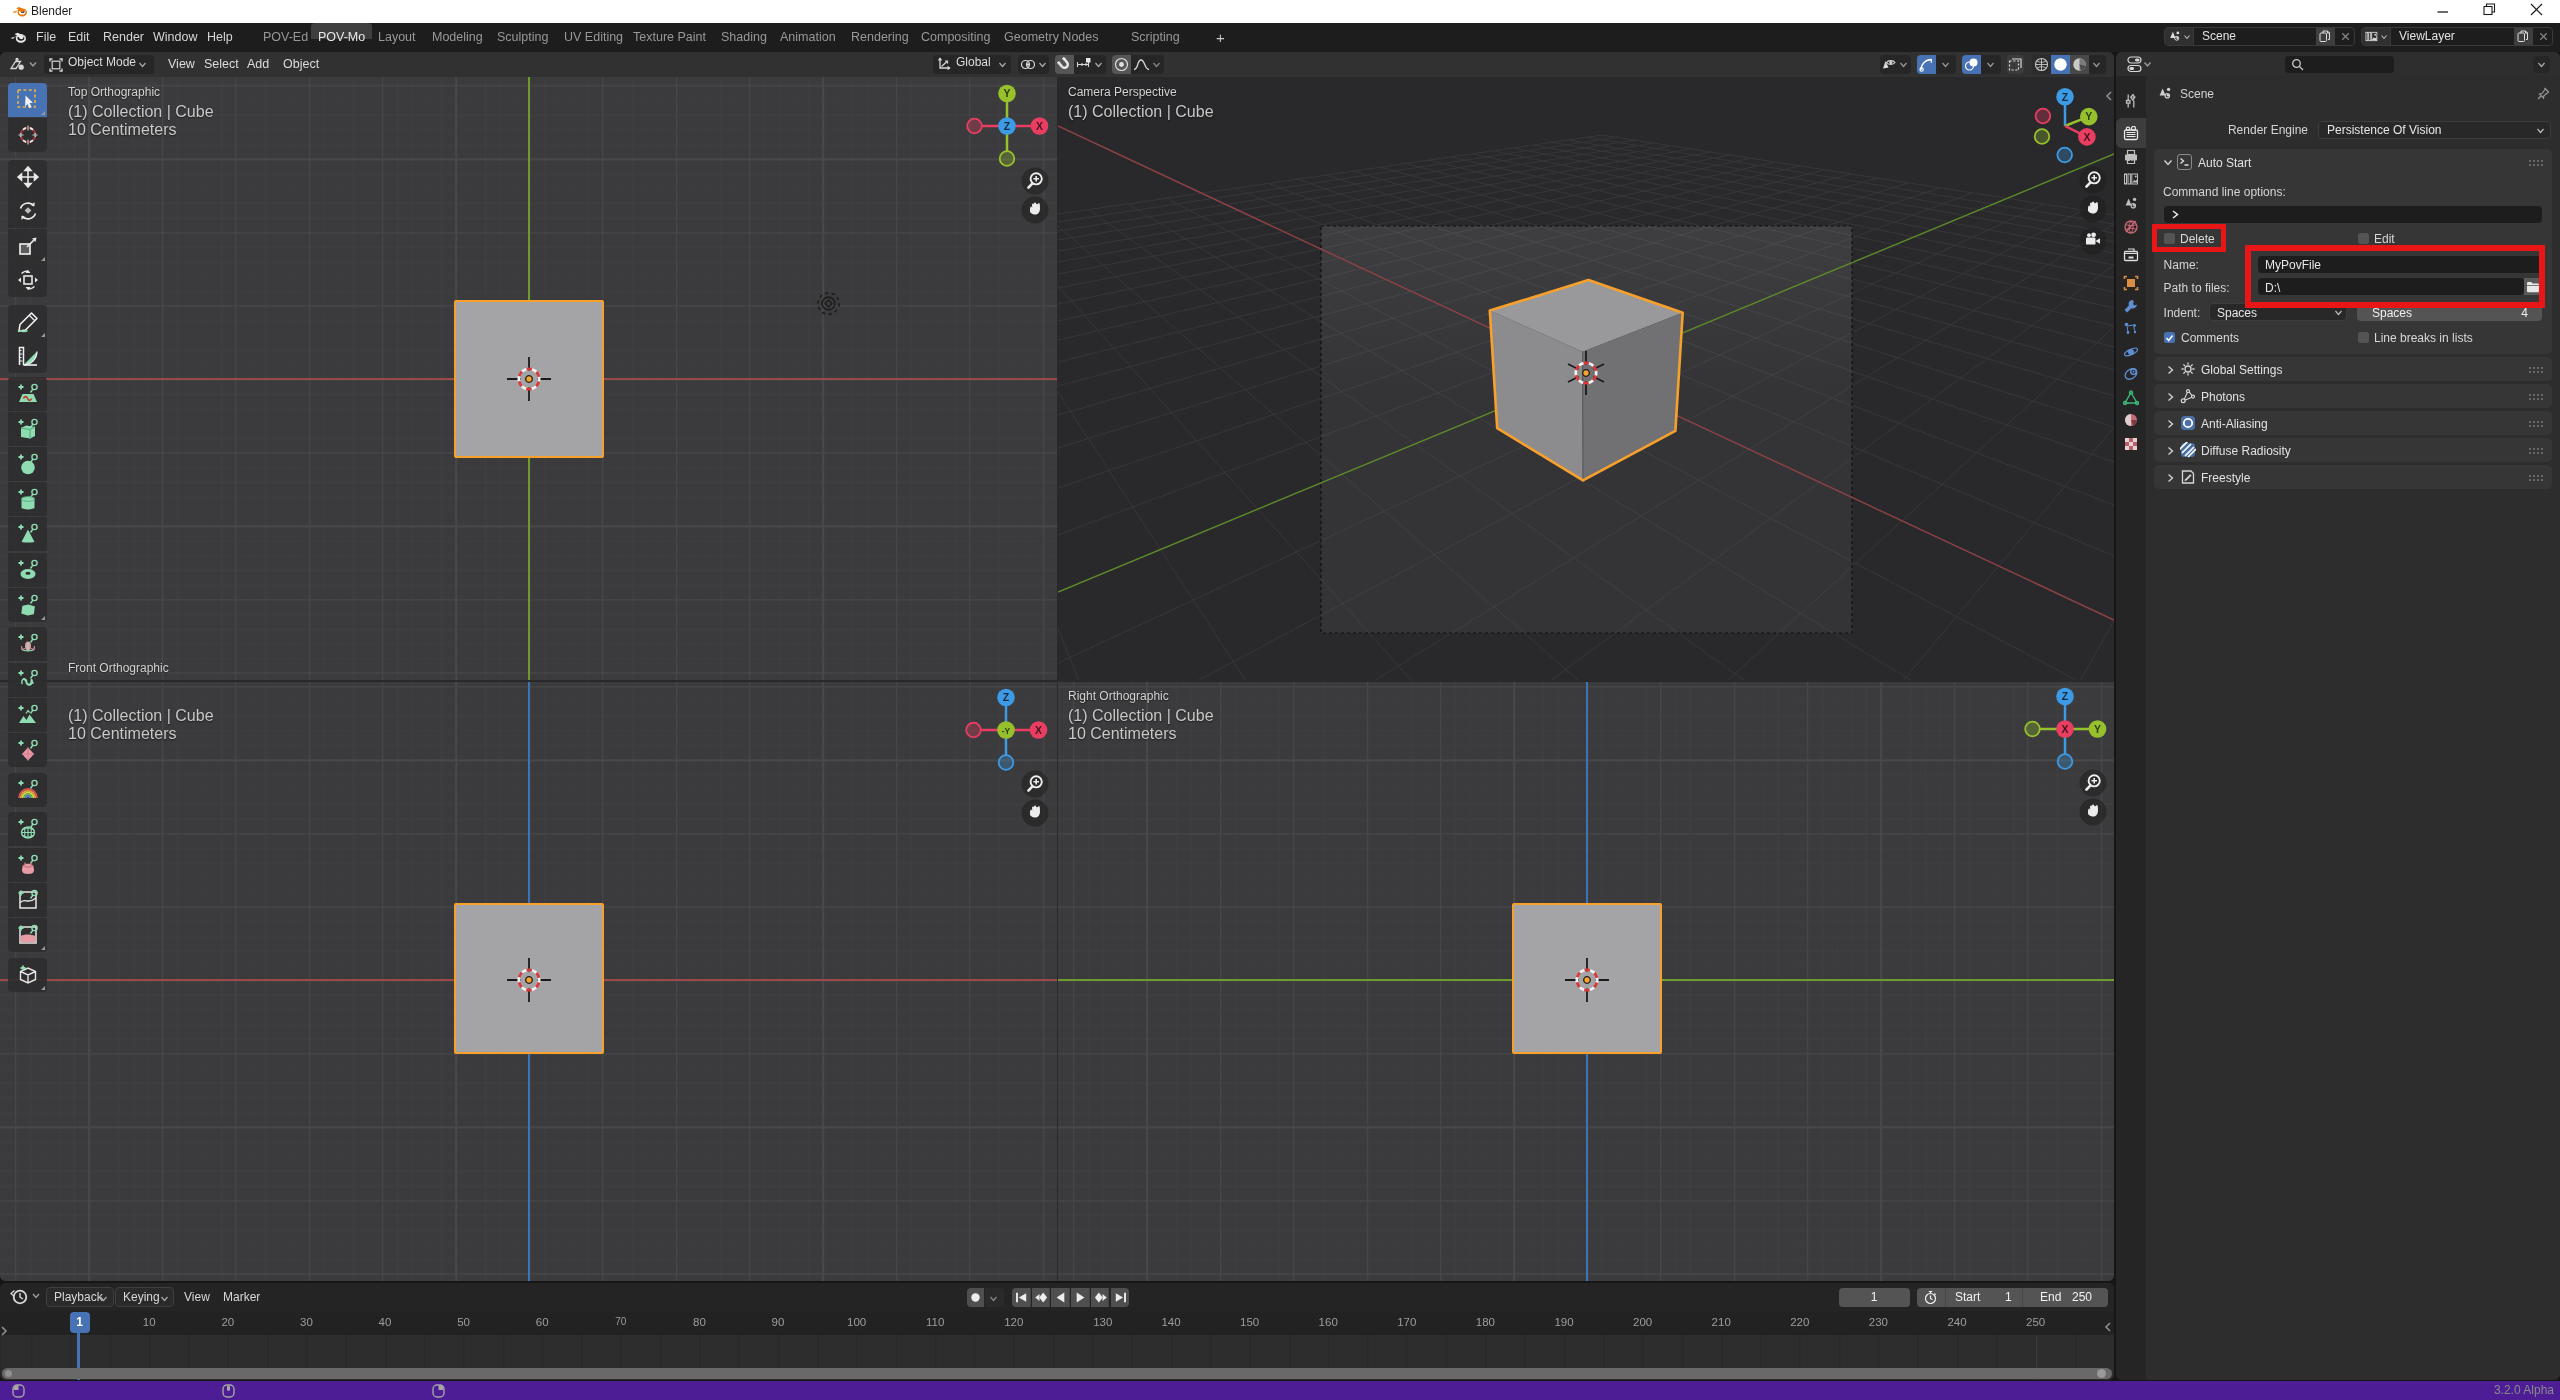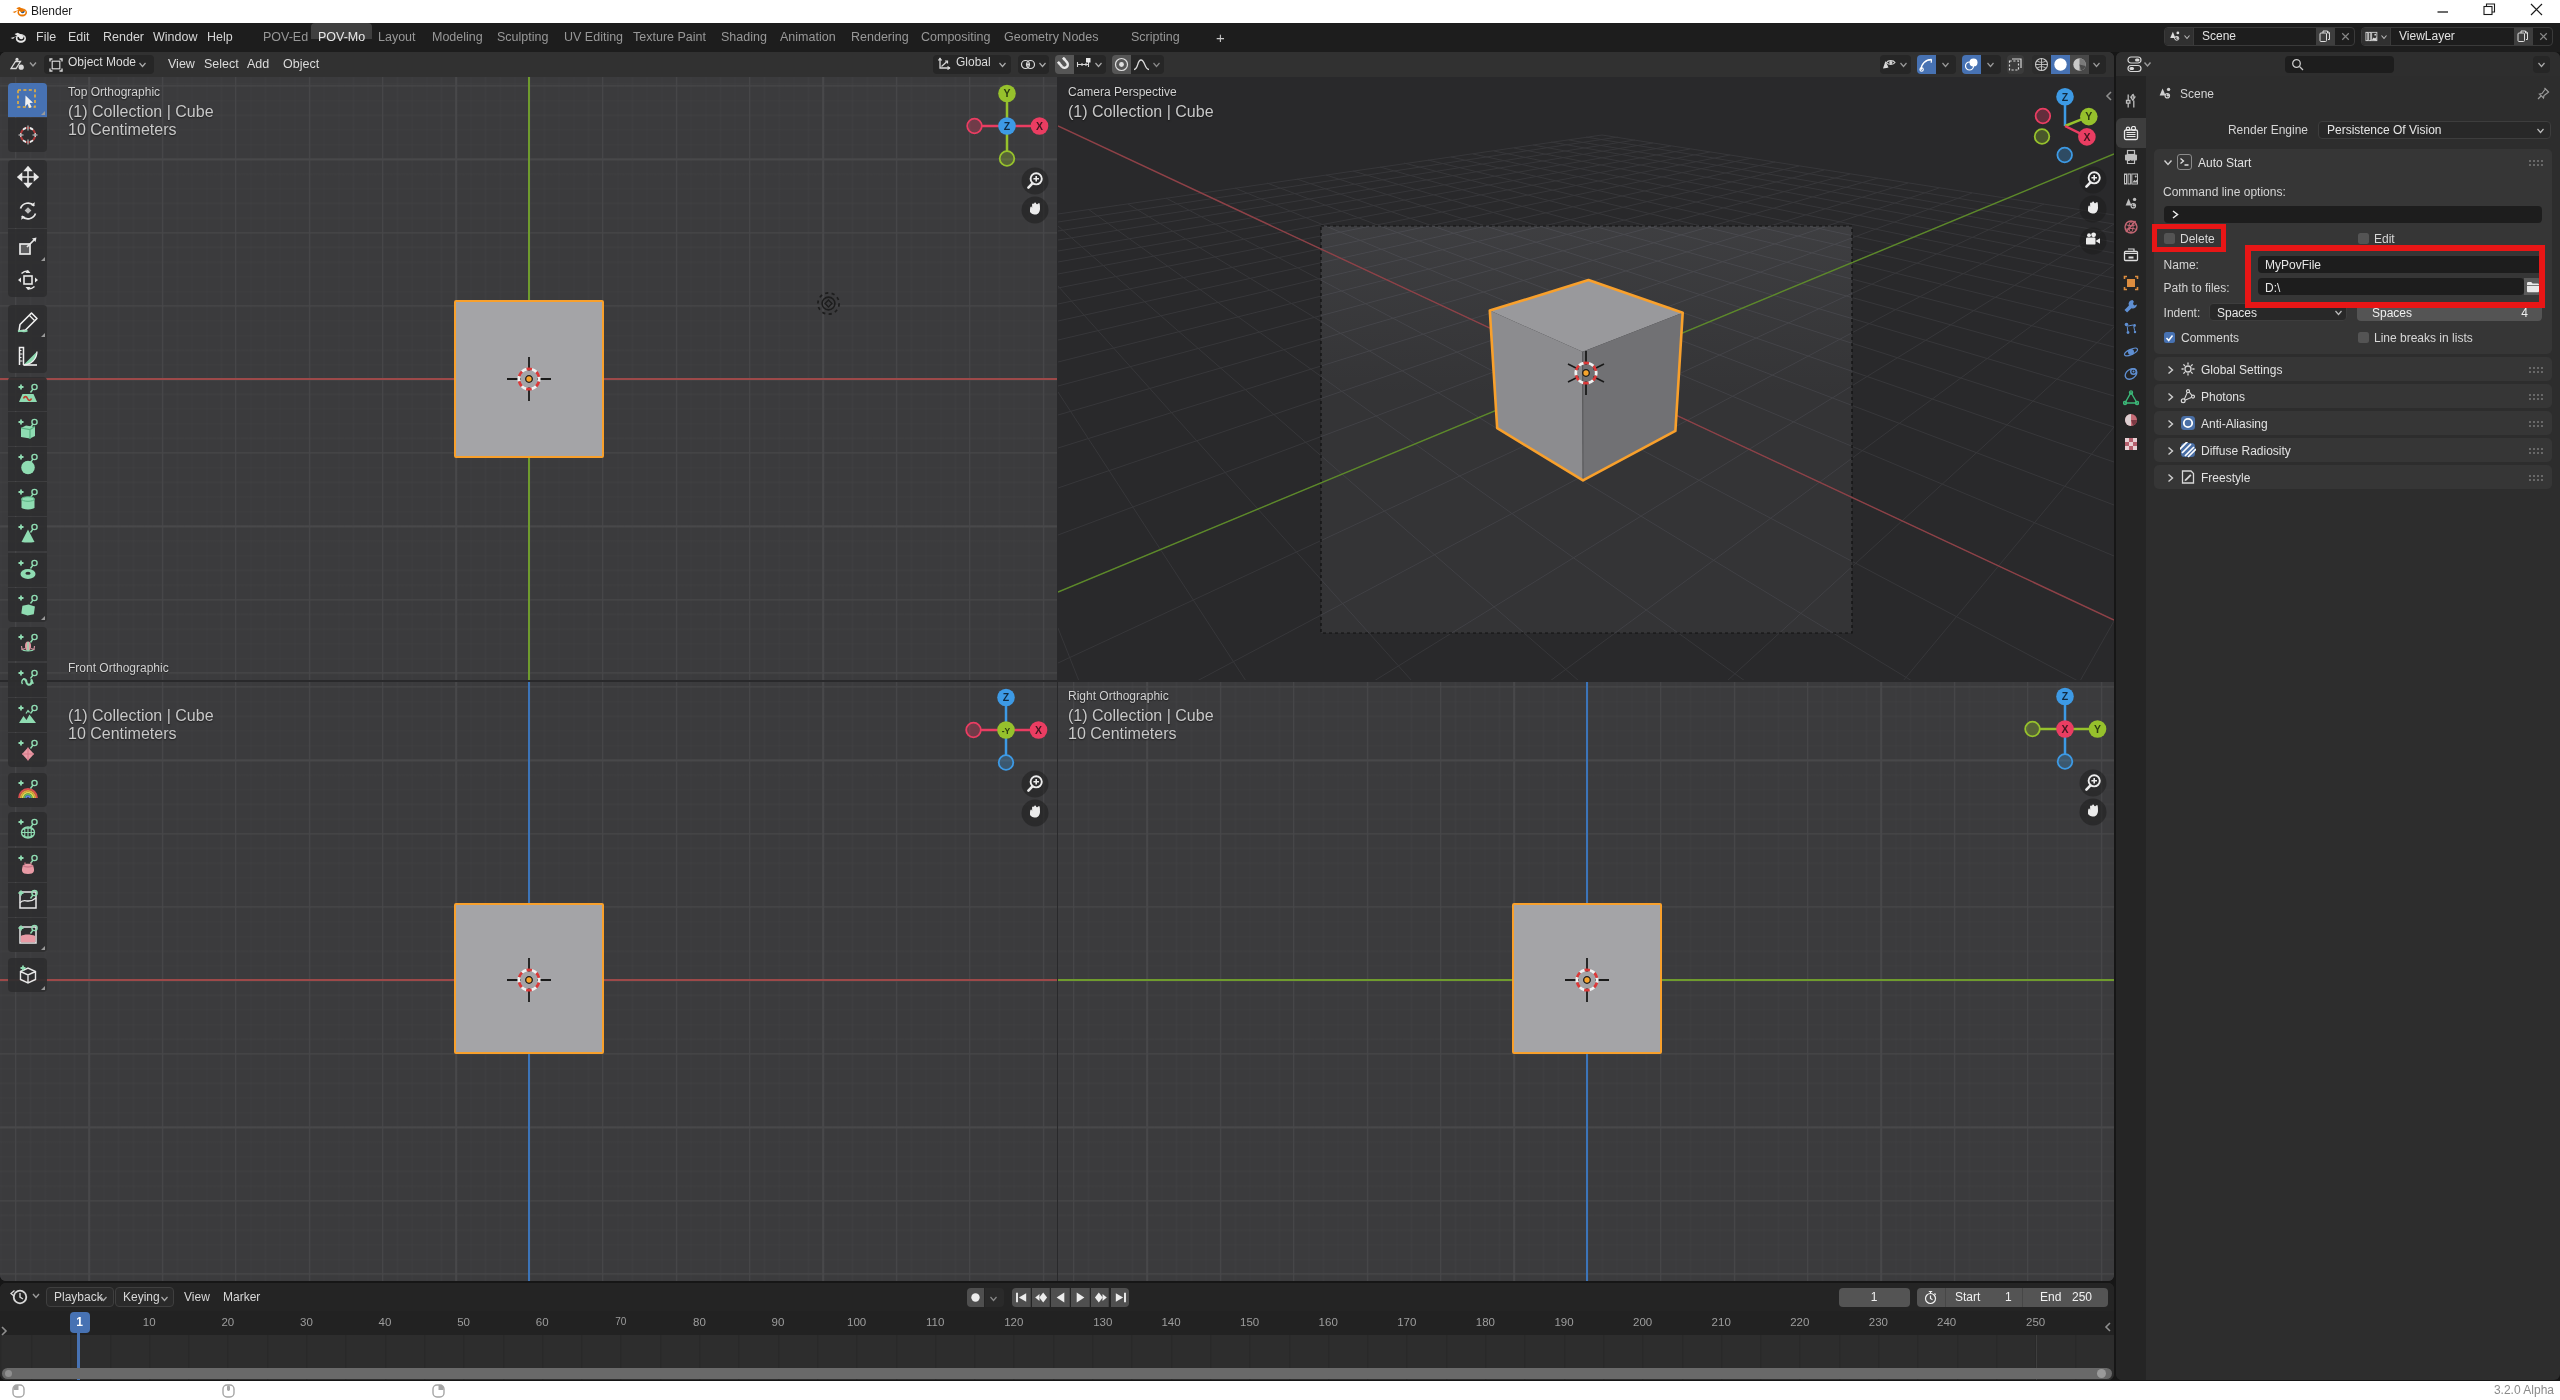--- a/index.html
+++ b/index.html
@@ -10,21 +10,21 @@
 .tab{position:absolute;top:0;height:16px;line-height:29px;font-size:12.5px;color:#989898;}
 .tabactive{background:#3f3f3f;border-radius:4px 4px 0 0;color:#e8e8e8;}
 #vparea{position:absolute;left:0;top:52px;width:2114px;height:1229px;background:#3b3b3d;border-radius:6px;overflow:hidden;}
 #vphead{position:absolute;left:0;top:0;width:2114px;height:25px;background:#313131;}
 .hbtxt{position:absolute;top:0;height:25px;line-height:25px;font-size:12.5px;color:#dcdcdc;}
 .quad{position:absolute;overflow:hidden;}
 .vplabel{position:absolute;font-size:12px;color:#d2d2d2;text-shadow:0 1px 1.5px rgba(0,0,0,0.55);}
 .vplabel2{position:absolute;font-size:16px;color:#c8c8c8;text-shadow:0 1px 1.5px rgba(0,0,0,0.55);}
 #props{position:absolute;left:2116px;top:52px;width:444px;height:1328px;background:#2d2d2d;border-radius:6px;overflow:hidden;}
 #timeline{position:absolute;left:0;top:1283px;width:2114px;height:97px;background:#2e2e2e;border-radius:6px;overflow:hidden;}
-#statusbar{position:absolute;left:0;top:1381px;width:2560px;height:19px;background:#ffffff;}
+#statusbar{position:absolute;left:0;top:1381px;width:2560px;height:19px;background:#4c1d95;}
 .pt{font-size:12px;color:#d2d2d2;position:absolute;white-space:nowrap;}
 .field{position:absolute;background:#1d1d1d;border-radius:4px;}
 .ddown{position:absolute;background:#282828;border-radius:4px;border:1px solid #3d3d3d;}
 .chk{position:absolute;width:11px;height:11px;background:#545454;border-radius:2.5px;}
 svg{display:block;}
 </style></head><body>
 <div id="titlebar">
 <svg class="abs" style="left:12px;top:4px" width="16" height="16" viewBox="0 0 64 64">
  <path d="M22 34c0-9 8-16 19-16s19 7 19 16-8 16-19 16-19-7-19-16z" fill="#ea7600"></path>
  <ellipse cx="41" cy="31.5" rx="13" ry="10.5" fill="#fff"></ellipse>
@@ -1003,21 +1003,21 @@
     <div class="abs" style="left:1151.0px;top:33px;width:40px;text-align:center;font-size:11.5px;color:#9d9d9d">140</div>
     <div class="abs" style="left:1229.6px;top:33px;width:40px;text-align:center;font-size:11.5px;color:#9d9d9d">150</div>
     <div class="abs" style="left:1308.2px;top:33px;width:40px;text-align:center;font-size:11.5px;color:#9d9d9d">160</div>
     <div class="abs" style="left:1386.8px;top:33px;width:40px;text-align:center;font-size:11.5px;color:#9d9d9d">170</div>
     <div class="abs" style="left:1465.3999999999999px;top:33px;width:40px;text-align:center;font-size:11.5px;color:#9d9d9d">180</div>
     <div class="abs" style="left:1544.0px;top:33px;width:40px;text-align:center;font-size:11.5px;color:#9d9d9d">190</div>
     <div class="abs" style="left:1622.6px;top:33px;width:40px;text-align:center;font-size:11.5px;color:#9d9d9d">200</div>
     <div class="abs" style="left:1701.2px;top:33px;width:40px;text-align:center;font-size:11.5px;color:#9d9d9d">210</div>
     <div class="abs" style="left:1779.8px;top:33px;width:40px;text-align:center;font-size:11.5px;color:#9d9d9d">220</div>
     <div class="abs" style="left:1858.4px;top:33px;width:40px;text-align:center;font-size:11.5px;color:#9d9d9d">230</div>
-    <div class="abs" style="left:1937.0px;top:33px;width:40px;text-align:left;font-size:11.5px;color:#9d9d9d">240</div>
+    <div class="abs" style="left:1937.0px;top:33px;width:40px;text-align:center;font-size:11.5px;color:#9d9d9d">240</div>
     <div class="abs" style="left:2015.6px;top:33px;width:40px;text-align:center;font-size:11.5px;color:#9d9d9d">250</div>
     <div class="abs" style="left:0;top:52px;width:2114px;height:45px;background:#2d2d2d;background-image:repeating-linear-gradient(to right,#272727 0 1px,transparent 1px 39.3px);background-position:31.3px 0"></div>
     <div class="abs" style="left:2035.6px;top:52px;width:1.5px;height:45px;background:#3e3e3e"></div>
     <div class="abs" style="left:69.6px;top:28.5px;width:20px;height:21px;background:#4772b3;border-radius:4px"></div>
     <div class="abs" style="left:69.6px;top:28.5px;width:20px;height:21px;line-height:21px;font-size:12px;color:#fff;text-align:center;font-weight:bold">1</div>
     <div class="abs" style="left:77.36px;top:49px;width:2.2px;height:48px;background:#4772b3"></div>
     <div class="abs" style="left:2px;top:85px;width:2110px;height:11px;background:#696969;border-radius:5.5px"></div>
     <div class="abs" style="left:5px;top:87px;width:7px;height:7px;background:#8f8f8f;border-radius:50%"></div>
     <div class="abs" style="left:2097px;top:86px;width:9px;height:9px;background:#9a9a9a;border-radius:50%"></div>
     <svg class="abs" style="left:2103px;top:38px" width="10" height="12" viewBox="0 0 10 12">

